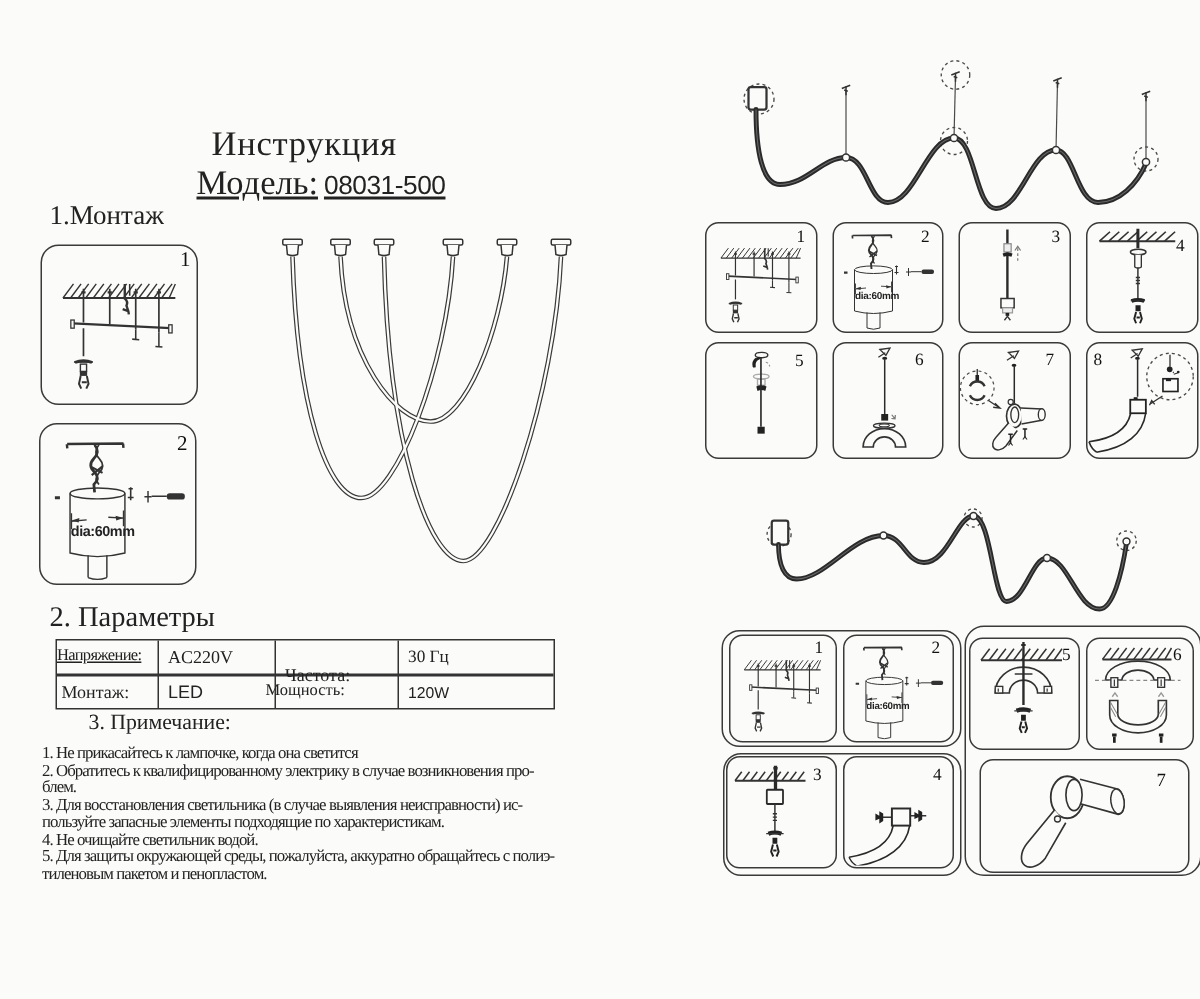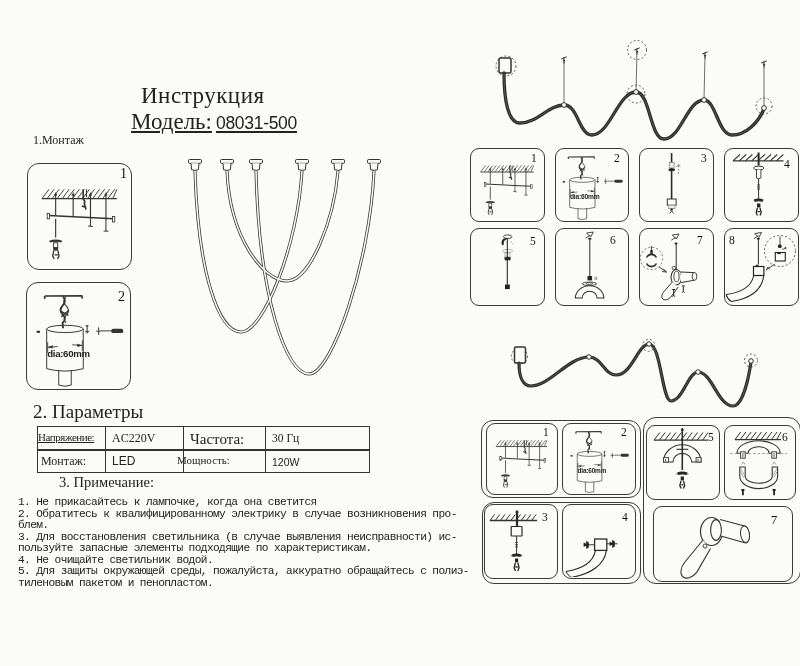--- a/index.html
+++ b/index.html
@@ -10,21 +10,21 @@
 .box{position:absolute;border:1.2px solid #3a3a3a;border-radius:9px;background:transparent;}
 .num{position:absolute;font:11.5px "Liberation Serif",serif;color:#111;}
 </style>
 </head>
 <body>
 
 <div class="abs" style="left:141px;top:83px;font-size:23px;letter-spacing:0.5px;text-align:center;">Инструкция</div>
 
 <div class="abs" style="left:131px;top:109px;font-size:23px;text-decoration:underline;">Модель:<span style="font-family:'Liberation Sans',sans-serif;font-size:17.5px;letter-spacing:-0.3px;margin-left:4px;">08031-500</span></div>
 
-<div class="abs" style="left:33px;top:133px;font-size:12px;">1.Монтаж</div>
+<div class="abs" style="left:33px;top:133px;font-size:18px;">1.Монтаж</div>
 
 <div class="box" style="left:27px;top:163px;width:103px;height:105px;border-radius:12px;"></div>
 <div class="num" style="left:120px;top:166px;font-size:14px;">1</div>
 
 <svg class="abs" style="left:27px;top:163px;" width="103" height="105" viewBox="0 0 110 107">
     <line x1="16.0" y1="35.5" x2="23.5" y2="25.5" stroke="#333" stroke-width="1.0"></line>
     <line x1="21.4" y1="35.5" x2="28.9" y2="25.5" stroke="#333" stroke-width="1.0"></line>
     <line x1="26.8" y1="35.5" x2="34.3" y2="25.5" stroke="#333" stroke-width="1.0"></line>
     <line x1="32.2" y1="35.5" x2="39.7" y2="25.5" stroke="#333" stroke-width="1.0"></line>
     <line x1="37.6" y1="35.5" x2="45.1" y2="25.5" stroke="#333" stroke-width="1.0"></line>
@@ -542,31 +542,31 @@
 
 <div class="abs" style="left:33px;top:401px;font-size:19px;">2. Параметры</div>
 
 <div class="abs" style="left:37px;top:426px;width:331px;height:45px;border:1.3px solid #333;">
 <div class="abs" style="left:67px;top:0;width:1.3px;height:45px;background:#333;"></div>
 <div class="abs" style="left:145px;top:0;width:1.3px;height:45px;background:#333;"></div>
 <div class="abs" style="left:227px;top:0;width:1.3px;height:45px;background:#333;"></div>
 <div class="abs" style="left:0;top:22.3px;width:331px;height:1.3px;background:#333;"></div>
 <div class="abs" style="left:0;top:4px;font-size:11px;letter-spacing:-0.45px;text-decoration:underline;">Напряжение:</div>
 <div class="abs" style="left:74px;top:4px;font-size:12px;">AC220V</div>
-<div class="abs" style="left:152px;top:4px;font-size:15px;">Частота:</div>
+<div class="abs" style="left:152px;top:16px;font-size:12px;">Частота:</div>
 <div class="abs" style="left:234px;top:5px;font-size:11.5px;">30 Гц</div>
 <div class="abs" style="left:3px;top:27px;font-size:12px;">Монтаж:</div>
 <div class="abs" style="left:74px;top:27px;font-size:12px;font-family:'Liberation Sans',sans-serif;">LED</div>
 <div class="abs" style="left:139px;top:27px;font-size:11px;">Мощность:</div>
 <div class="abs" style="left:234px;top:28.5px;font-size:10.5px;font-family:'Liberation Sans',sans-serif;">120W</div>
 </div>
 
 <div class="abs" style="left:33px;top:474px;font-size:14.5px;margin-left:26px;">3. Примечание:</div>
 
-<div class="abs" style="left:18px;top:497px;font-size:11.2px;line-height:11.55px;letter-spacing:-0.62px;white-space:nowrap;font-family:Liberation Mono, monospace;">
+<div class="abs" style="left:28px;top:497px;font-size:11.2px;line-height:11.55px;letter-spacing:-0.62px;white-space:nowrap;">
 1. Не прикасайтесь к лампочке, когда она светится<br>
 2. Обратитесь к квалифицированному электрику в случае возникновения про-<br>
 блем.<br>
 3. Для восстановления светильника (в случае выявления неисправности) ис-<br>
 пользуйте запасные элементы подходящие по характеристикам.<br>
 4. Не очищайте  светильник водой.<br>
 5. Для защиты окружающей среды, пожалуйста, аккуратно обращайтесь с полиэ-<br>
 тиленовым пакетом и пенопластом.
 </div>
 

